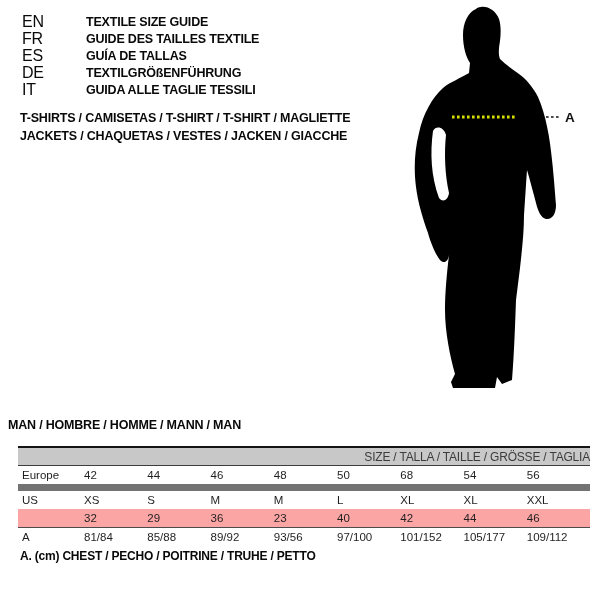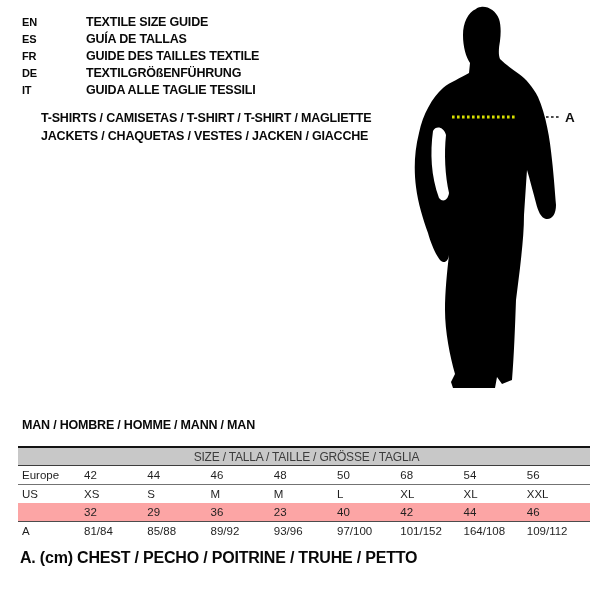--- a/index.html
+++ b/index.html
@@ -3,66 +3,66 @@
 <meta charset="utf-8">
 <style>
   html,body{margin:0;padding:0;background:#ffffff;}
   .page{
     position:relative;width:600px;height:600px;background:#ffffff;overflow:hidden;
     font-family:"Liberation Sans","DejaVu Sans",sans-serif;color:#090909;
   }
   
   .lang-block{position:absolute;left:22px;top:13px;}
   .lang-row{display:flex;height:17px;align-items:center;}
-  .lang-code{width:36px;font-size:11px;font-weight:bold;letter-spacing:-0.2px;}
+  .lang-code{width:36px;font-size:16px;font-weight:normal;letter-spacing:-0.2px;}
   .lang-label{font-size:12.5px;font-weight:bold;letter-spacing:-0.2px;white-space:nowrap;margin-left:28px;}
   
-  .garment-block{position:absolute;left:20px;top:109px;margin-left:21px;}
+  .garment-block{position:absolute;left:20px;top:109px;}
   .garment-line{font-size:12.5px;font-weight:bold;letter-spacing:-0.2px;line-height:18px;white-space:nowrap;}
   
   .figure-area{position:absolute;left:400px;top:0;width:200px;height:410px;}
   
-  .section-title{position:absolute;left:22px;top:418px;font-size:12.5px;font-weight:bold;letter-spacing:-0.2px;}
+  .section-title{position:absolute;left:8px;top:418px;font-size:12.5px;font-weight:bold;letter-spacing:-0.2px;}
   
   .size-table{
     position:absolute;left:18px;top:446px;width:572px;
     border-collapse:collapse;table-layout:fixed;
     font-size:11.5px;color:#1f1f1f;
     border-top:2px solid #141414;
   }
   .size-table th{
-    background:#c8c8c8;text-align:center;font-weight:normal;color:#3c3c3c;
+    background:#c8c8c8;text-align:right;font-weight:normal;color:#3c3c3c;
     height:15px;padding:1px 0 1px 5px;font-size:12px;
     border-bottom:1px solid #3d3d3d;letter-spacing:-0.2px;
   }
   .size-table td{height:16px;padding:1px 0;}
   .size-table td.rowlabel{text-align:left;padding-left:4px;}
-  .size-table tr.r0 td{border-bottom:1px solid #737373;margin-left:32px;}
+  .size-table tr.r0 td{border-bottom:7px solid #737373;margin-left:32px;}
   .size-table tr.r2{background:#fca5a5;}
   .size-table tr.r3 td{border-top:1px solid #4c4c4c;}
   
-  .footnote{position:absolute;left:20px;top:549px;font-size:16px;font-weight:bold;letter-spacing:-0.2px;}
+  .footnote{position:absolute;left:20px;top:549px;font-size:12px;font-weight:bold;letter-spacing:-0.2px;}
 </style>
 </head>
 <body>
 
 <div class="page">
 
   <div class="lang-block">
     <div class="lang-row">
       <span class="lang-code">EN</span>
       <span class="lang-label">TEXTILE SIZE GUIDE</span>
     </div>
     <div class="lang-row">
+      <span class="lang-code">FR</span>
+      <span class="lang-label">GUIDE DES TAILLES TEXTILE</span>
+    </div>
+    <div class="lang-row">
       <span class="lang-code">ES</span>
       <span class="lang-label">GUÍA DE TALLAS</span>
-    </div>
-    <div class="lang-row">
-      <span class="lang-code">FR</span>
-      <span class="lang-label">GUIDE DES TAILLES TEXTILE</span>
     </div>
     <div class="lang-row">
       <span class="lang-code">DE</span>
       <span class="lang-label">TEXTILGRÖßENFÜHRUNG</span>
     </div>
     <div class="lang-row">
       <span class="lang-code">IT</span>
       <span class="lang-label">GUIDA ALLE TAGLIE TESSILI</span>
     </div>
   </div>
@@ -169,24 +169,24 @@
         <td>40</td>
         <td>42</td>
         <td>44</td>
         <td>46</td>
       </tr>
       <tr class="r3">
         <td class="rowlabel">A</td>
         <td>81/84</td>
         <td>85/88</td>
         <td>89/92</td>
-        <td>93/96</td>
+        <td>93/56</td>
         <td>97/100</td>
         <td>101/152</td>
-        <td>164/108</td>
+        <td>105/177</td>
         <td>109/112</td>
       </tr>
     </tbody>
   </table>
 
   <div class="footnote">A. (cm) CHEST / PECHO / POITRINE / TRUHE / PETTO</div>
 
 </div>
 
 </body></html>

